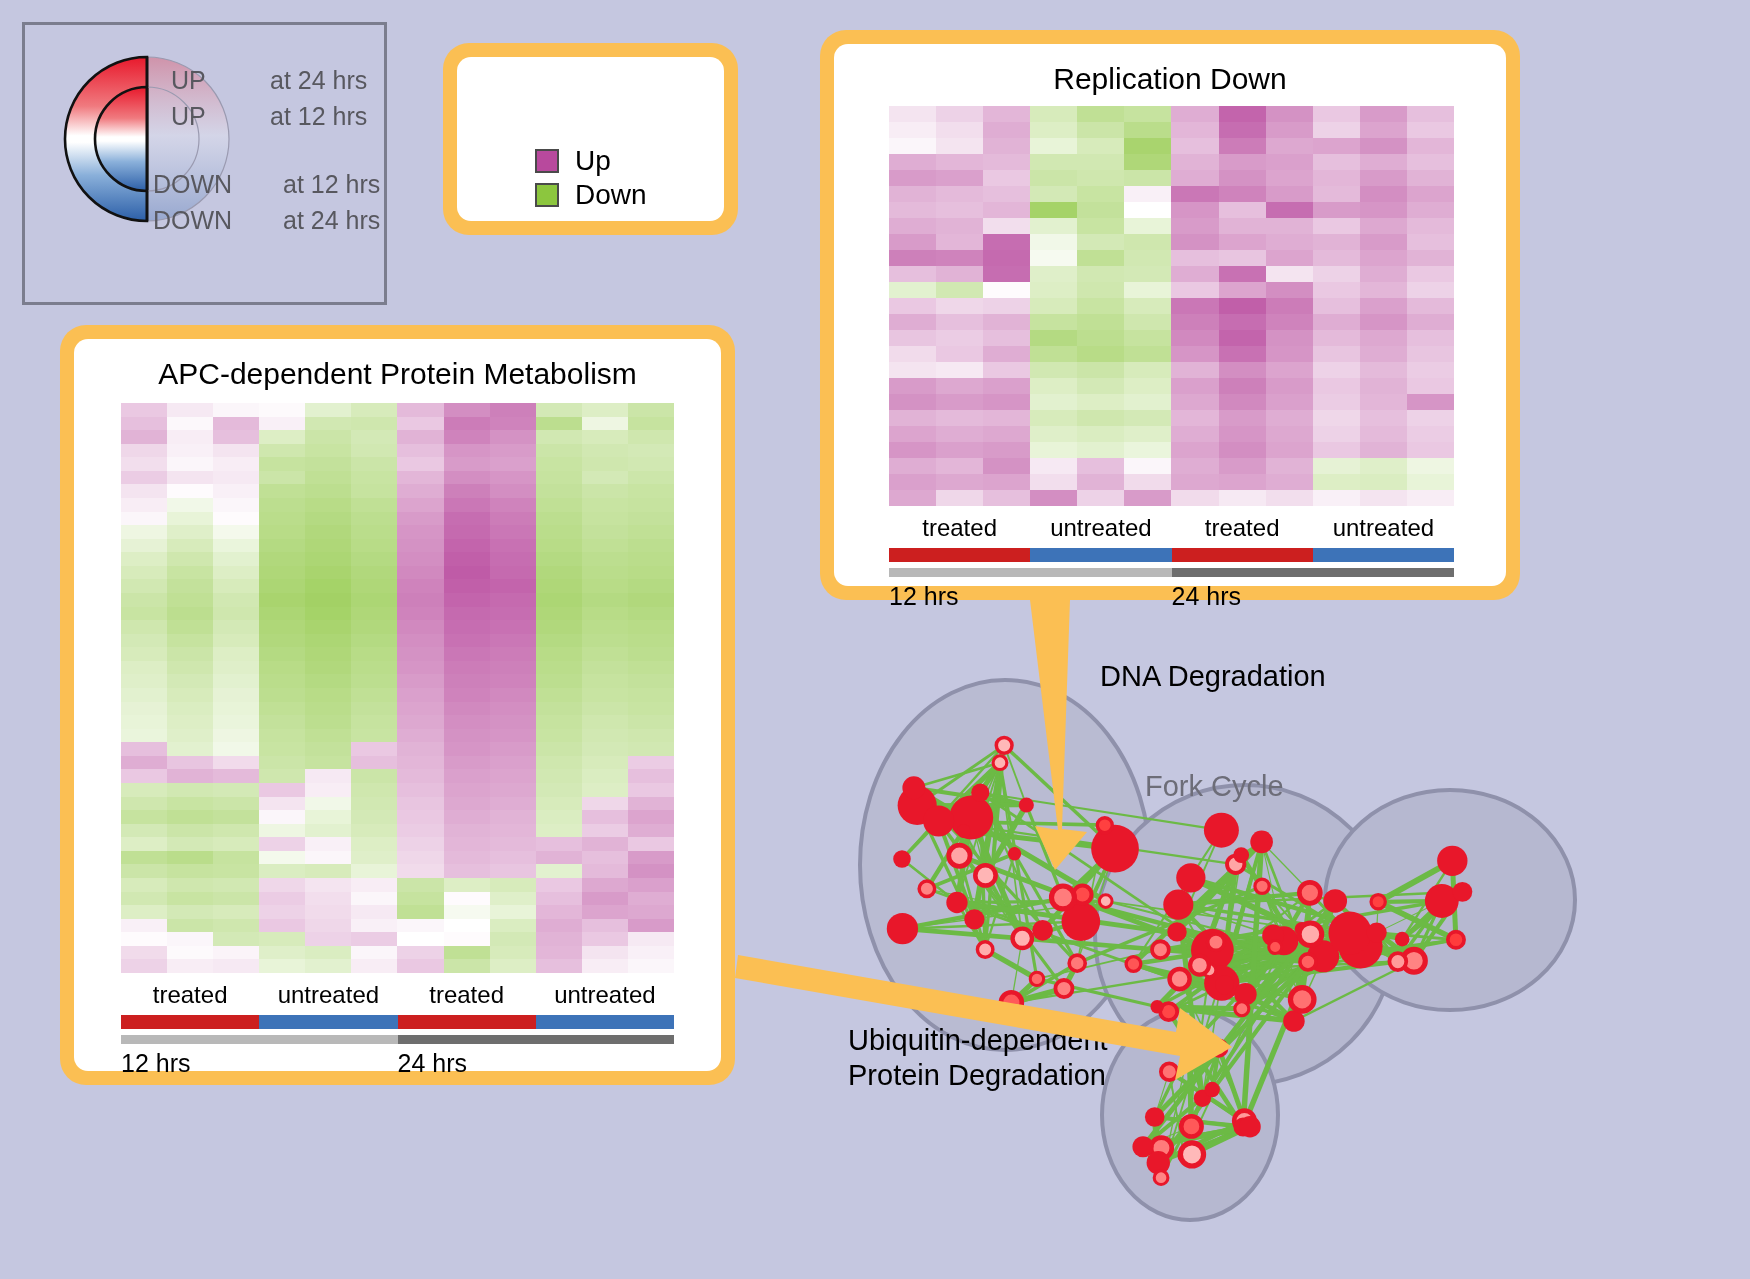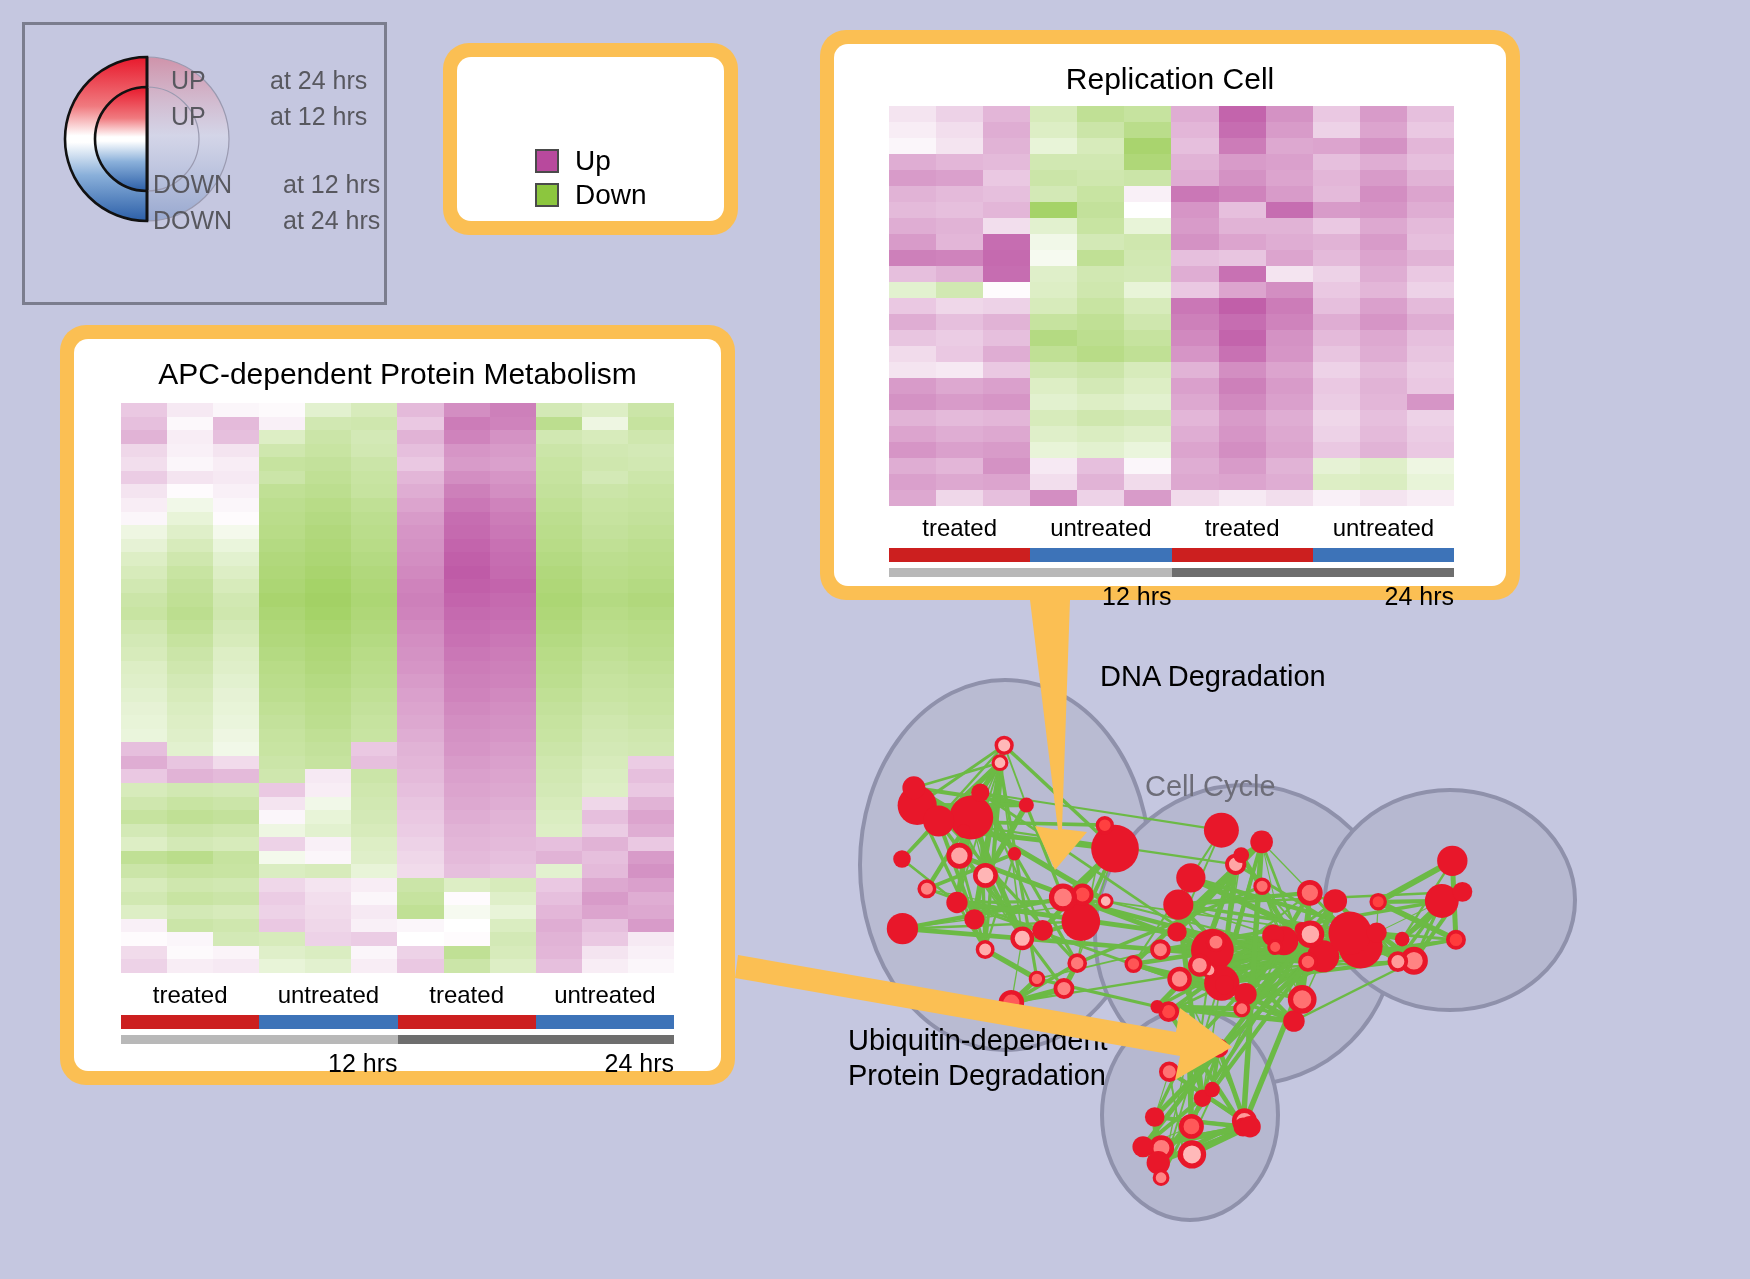--- a/index.html
+++ b/index.html
@@ -77,21 +77,21 @@
   .col-labels{position:absolute;display:flex;}
   .col-label{flex:1;text-align:center;font-size:24px;color:#000;}
 
   .treat-bar{position:absolute;display:flex;}
   .treat-seg{flex:1;height:14px;}
 
   .time-bar{position:absolute;display:flex;}
   .time-seg{flex:1;height:9px;}
 
   .time-labels{position:absolute;display:flex;}
-  .time-label{flex:1;text-align:right;font-size:25px;color:#000;}
+  .time-label{flex:1;text-align:left;font-size:25px;color:#000;}
 
   
   #network{left:790px;top:615px;width:950px;height:664px;}
   .net-label{position:absolute;white-space:pre-line;}
   #lbl-dna{left:310px;top:45px;font-size:29px;color:#000;}
   #lbl-cc{left:355px;top:155px;font-size:29px;color:#6d6d78;}
   #lbl-mt{left:592px;top:368px;font-size:29px;color:#6d6d78;line-height:1.2;}
   #lbl-ub{left:58px;top:408px;font-size:29px;color:#000;line-height:1.2;}
 </style>
 </head>
@@ -145,21 +145,21 @@
       <div class="legend-row">
         <span class="swatch" style="background: rgb(140, 198, 62);"></span>
         <span class="legend-label">Down</span>
       </div>
     </div>
   </div>
 </div>
 
 <div class="abs panel" id="repfork-panel">
   <div class="panel-inner">
-    <div class="hm-title">Replication Cell</div>
+    <div class="hm-title">Replication Down</div>
 
     <div class="hm-grid" id="rf-grid" style="left: 55px; top: 62px; width: 565px; height: 400px; grid-template-columns: repeat(12, 1fr); grid-template-rows: repeat(25, 1fr);">
         <div class="hm-cell" style="background: rgb(244, 228, 240);"></div>
         <div class="hm-cell" style="background: rgb(237, 210, 231);"></div>
         <div class="hm-cell" style="background: rgb(227, 182, 216);"></div>
         <div class="hm-cell" style="background: rgb(215, 235, 187);"></div>
         <div class="hm-cell" style="background: rgb(192, 224, 149);"></div>
         <div class="hm-cell" style="background: rgb(198, 227, 159);"></div>
         <div class="hm-cell" style="background: rgb(223, 173, 211);"></div>
         <div class="hm-cell" style="background: rgb(195, 100, 172);"></div>
@@ -1383,21 +1383,21 @@
         <circle cx="371.05520458596146" cy="562.6682020521449" r="6.853654394857585" fill="rgba(255,132,132,1)" stroke="#e8172a" stroke-width="3.0841444776859137"></circle>
         <circle cx="401.99284290321975" cy="539.4501790934909" r="11.568642023485154" fill="rgba(255,185,185,1)" stroke="#e8172a" stroke-width="5.205888910568319"></circle>
         <circle cx="453.0612205949858" cy="511.9705737577859" r="9.538963386788964" fill="#e8172a"></circle>
         <circle cx="460.01238811839767" cy="511.6401647365885" r="10.748940086457878" fill="#e8172a"></circle>
         <circle cx="422.221746002684" cy="474.57562874141666" r="7.70802563522011" fill="#e8172a"></circle>
         <circle cx="364.7129824950566" cy="501.94666425705464" r="9.8082903935574" fill="#e8172a"></circle>
       </g>
   </svg>
 
   <div class="net-label" id="lbl-dna">DNA Degradation</div>
-  <div class="net-label" id="lbl-cc">Cell Cycle</div>
+  <div class="net-label" id="lbl-cc">Fork Cycle</div>
   <div class="net-label" id="lbl-ub">Ubiquitin-dependent<br>Protein Degradation</div>
 </div>
 
 <svg class="abs" style="left:0;top:0;width:1750px;height:1279px;pointer-events:none;">
 
   <path d="M 1030 600 L 1058 830 L 1035 826 L 1055 870 L 1087 832 L 1062 829 L 1070 600 Z" fill="#fbbf53"></path>
 
   <path d="M 738 955 L 1176 1032 L 1180 1008 L 1232 1047 L 1175 1080 L 1180 1056 L 735 978 Z" fill="#fbbf53"></path>
 </svg>
 

